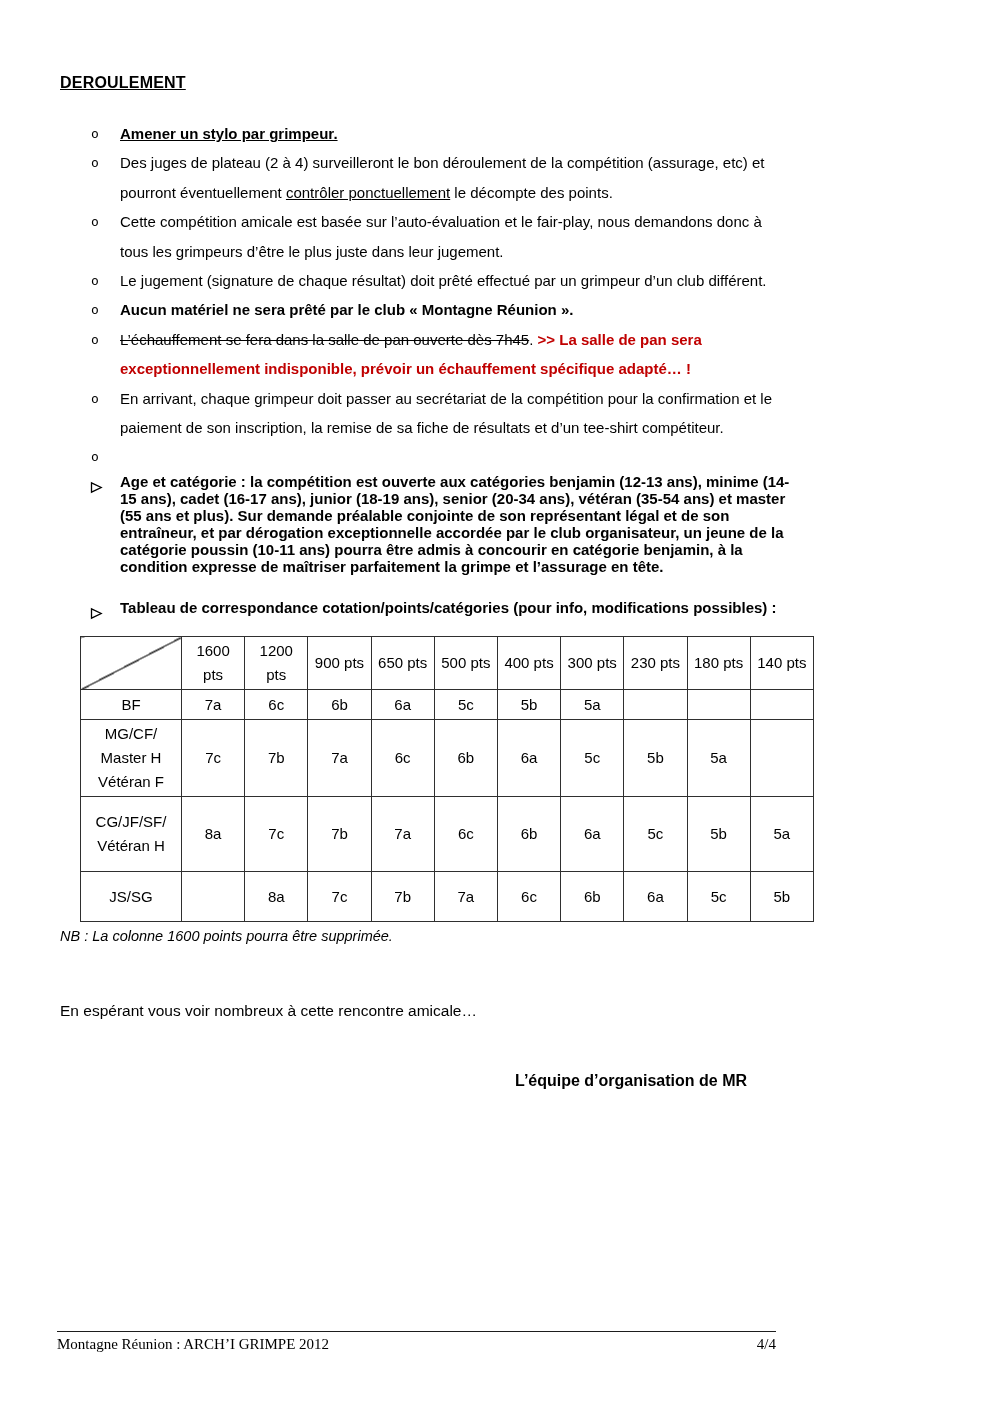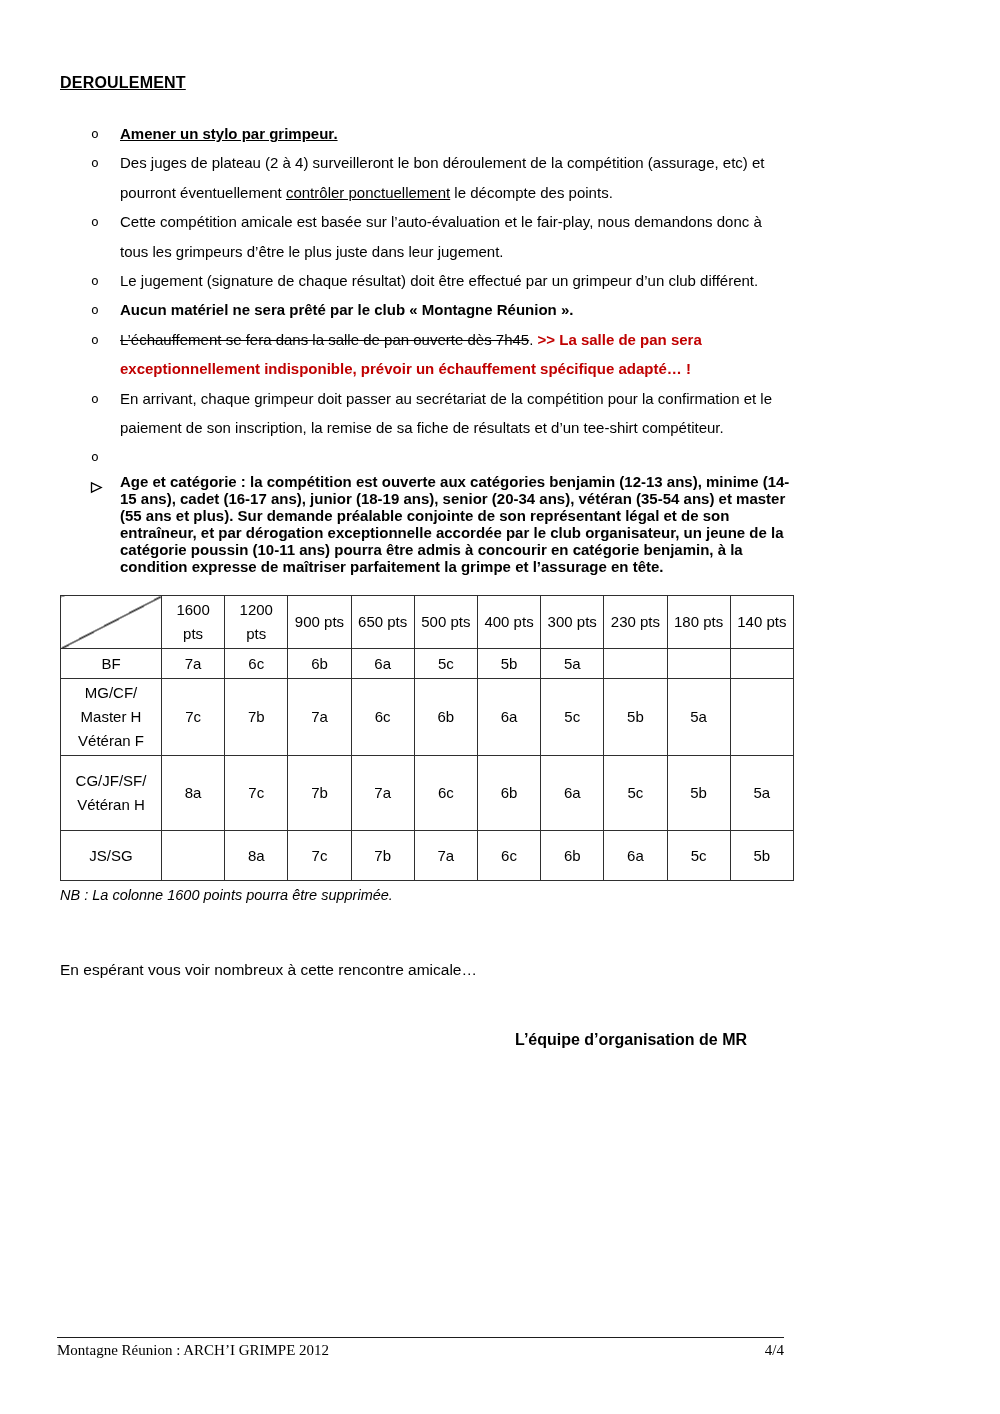--- a/index.html
+++ b/index.html
@@ -39,20 +39,21 @@
   .arrow-item{position:relative;padding-left:60px;line-height:17px;font-weight:bold;}
   .arrow-item.first{margin-top:31px;}
   .arrow-item.second{margin-top:24px;}
   .amarker{position:absolute;left:30px;top:8px;line-height:0;}
   table.cot{
     border-collapse:collapse;
     table-layout:fixed;
     width:100%;
     margin-top:20px;
     font-size:15px;
+    margin-left:20px;
   }
   table.cot th, table.cot td{
     border:1.5px solid #2f2f2f;
     text-align:center;
     vertical-align:middle;
     font-weight:normal;
     padding:2px 3px;
     line-height:24px;
     overflow:hidden;
   }
@@ -68,55 +69,60 @@
     background-image:linear-gradient(to bottom right,
       transparent calc(50% - 0.8px),
       #3a3a3a calc(50% - 0.8px),
       #3a3a3a calc(50% + 0.8px),
       transparent calc(50% + 0.8px));
   }
   .nb{font-style:italic;font-size:14.5px;margin-top:6px;}
   .closing{margin:58px 0 0 0;font-size:15.5px;}
   .signature{margin:52px 0 0 455px;font-weight:bold;font-size:16px;}
   .footer{
-    position:absolute;left:57px;right:68px;top:1331px;
+    position:absolute;left:57px;right:76px;top:1331px;
     font-family:"Liberation Serif", serif;
     font-size:15px;
-    margin-top:6px;
   }
   .footer-rule{border-top:1.7px solid #1d1d1d;margin-bottom:4px;}
   .footer-row{display:flex;justify-content:space-between;}
 </style>
 </head>
 <body>
 
 <div class="page">
   <div class="content">
 
     <h2 class="sect deroulement">DEROULEMENT</h2>
 
     <ul class="olist">
       <li><span class="mk">o</span><span><span class="seg bu">Amener un stylo par grimpeur.</span></span></li>
       <li><span class="mk">o</span><span><span class="seg">Des juges de plateau (2 à 4) surveilleront le bon déroulement de la compétition (assurage, etc) et pourront éventuellement </span><span class="seg u">contrôler ponctuellement</span><span class="seg"> le décompte des points.</span></span></li>
       <li><span class="mk">o</span><span><span class="seg">Cette compétition amicale est basée sur l’auto-évaluation et le fair-play, nous demandons donc à tous les grimpeurs d’être le plus juste dans leur jugement.</span></span></li>
-      <li><span class="mk">o</span><span><span class="seg">Le jugement (signature de chaque résultat) doit être effectué par un grimpeur d’un club différent.</span></span></li>
+      <li><span class="mk">o</span><span><span class="seg">Le jugement (signature de chaque résultat) doit prêté effectué par un grimpeur d’un club différent.</span></span></li>
       <li><span class="mk">o</span><span><span class="seg b">Aucun matériel ne sera prêté par le club « Montagne Réunion ».</span></span></li>
       <li><span class="mk">o</span><span><span class="seg st">L’échauffement se fera dans la salle de pan ouverte dès 7h45</span><span class="seg">. </span><span class="seg rd">&gt;&gt; La salle de pan sera exceptionnellement indisponible, prévoir un échauffement spécifique adapté… !</span></span></li>
       <li><span class="mk">o</span><span><span class="seg">En arrivant, chaque grimpeur doit passer au secrétariat de la compétition pour la confirmation et le paiement de son inscription, la remise de sa fiche de résultats et d’un tee-shirt compétiteur.</span></span></li>
       <li><span class="mk">o</span></li>
     </ul>
 
 
     <div class="arrow-item first">
       <span class="amarker"><svg width="13" height="13" viewBox="0 0 13 13">
             <path d="M1.5 1.8 L11.2 6.5 L1.5 11.2 Z" fill="none" stroke="#000" stroke-width="1.3"></path>
           </svg></span>
       <span>Age et catégorie : la compétition est ouverte aux catégories benjamin (12-13 ans), minime (14-15 ans), cadet (16-17 ans), junior (18-19 ans), senior (20-34 ans), vétéran (35-54 ans) et master (55 ans et plus). Sur demande préalable conjointe de son représentant légal et de son entraîneur, et par dérogation exceptionnelle accordée par le club organisateur, un jeune de la catégorie poussin (10-11 ans) pourra être admis à concourir en catégorie benjamin, à la condition expresse de maîtriser parfaitement la grimpe et l’assurage en tête.</span>
     </div>
 
+    <div class="arrow-item second">
+      <span class="amarker"><svg width="13" height="13" viewBox="0 0 13 13">
+            <path d="M1.5 1.8 L11.2 6.5 L1.5 11.2 Z" fill="none" stroke="#000" stroke-width="1.3"></path>
+          </svg></span>
+      <span>Tableau de correspondance cotation/points/catégories (pour info, modifications possibles) :</span>
+    </div>
 
     <table class="cot">
       <thead>
         <tr>
             <th class="diag"></th>
             <th>1600 pts</th>
             <th>1200 pts</th>
             <th>900 pts</th>
             <th>650 pts</th>
             <th>500 pts</th>

